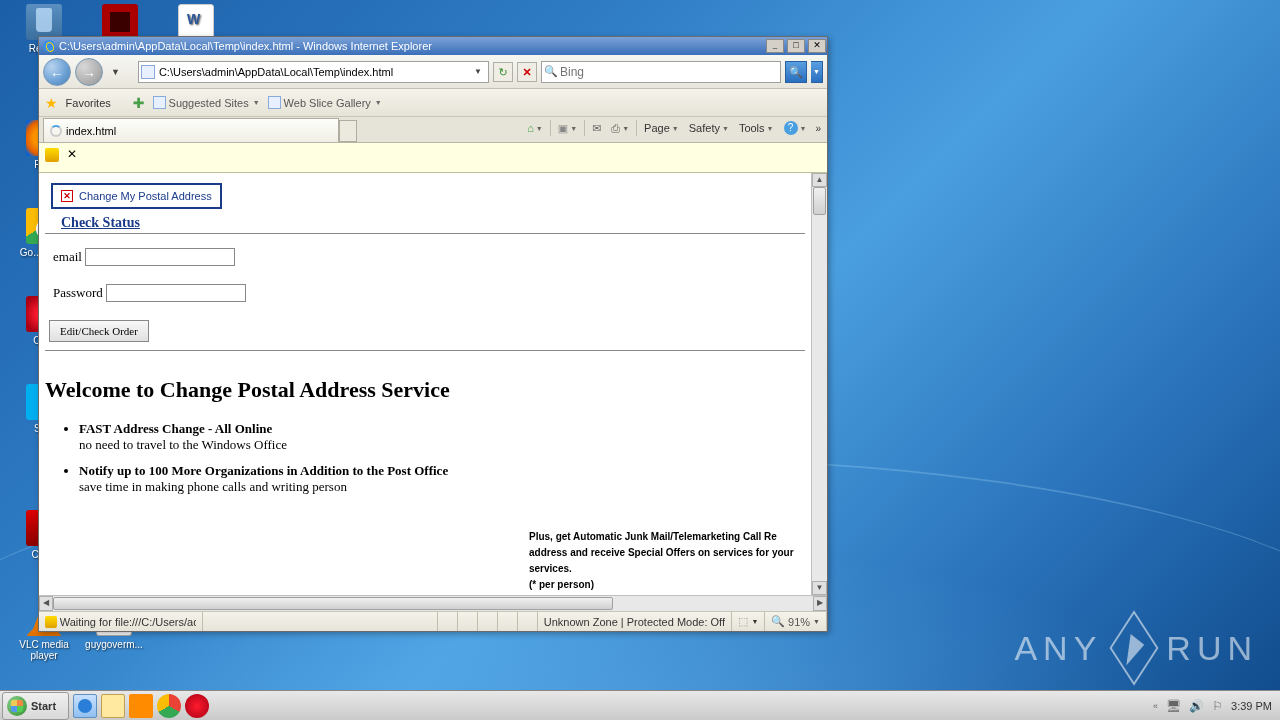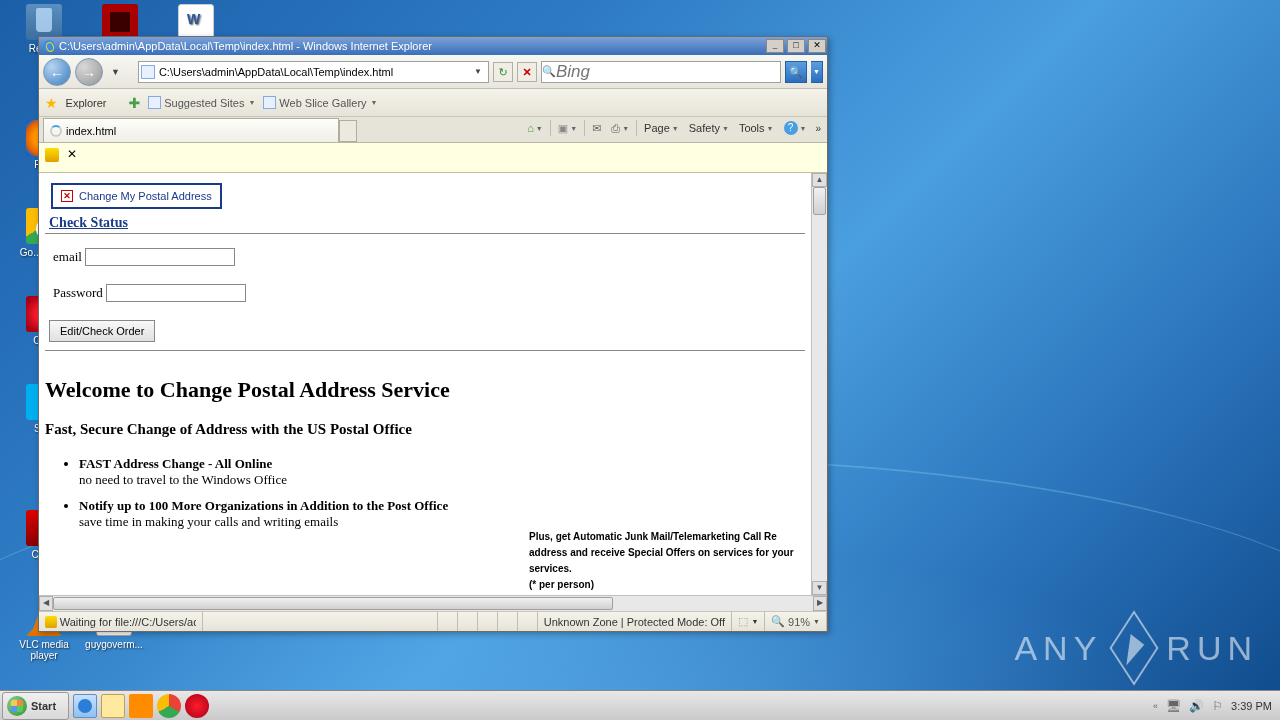--- a/index.html
+++ b/index.html
@@ -110,21 +110,21 @@
 .navbtn.fwd { background: radial-gradient(circle at 30% 30%, #d8d8d8, #b0b0b0 60%, #909090);}
 .addr-arrow { font-size:9px; color:#444; padding:0 4px;}
 .addrbar { flex: 1; height:22px; background:#fff; border:1px solid #a0a0a0; display:flex; align-items:center; padding:0 2px;margin-left:10px;}
 .addrbar .ie-pg { width:14px; height:14px; background:#e8f0ff; border:1px solid #88aadd; margin-right:4px;}
 .addrbar input { border:0; flex:1; font-size:11px; outline:none;}
 .addrbar .dd { font-size:8px; color:#444; padding:0 4px;}
 .smbtn { width:20px; height:20px; border:1px solid #b0b0a8; background:#f0ede4; font-size:11px; text-align:center; line-height:18px;}
 .smbtn.red { color:#c00; font-weight:bold;}
 .searchbox { width:240px; height:22px; background:#fff; border:1px solid #a0a0a0; display:flex; align-items:center;}
 .searchbox .mag { width:18px; text-align:center; color:#888; font-size:11px;}
-.searchbox input { border:0; flex:1; font-size:17px; color:#888; outline:none; font-style:italic;}
+.searchbox input { border:0; flex:1; font-size:12px; color:#888; outline:none; }
 .searchbtn { width:22px; height:22px; background:linear-gradient(#5a9fe0,#2a6fc0); border:1px solid #2a5f9f; color:#fff; font-size:11px; text-align:center; line-height:20px;}
 .searchdd { width:12px; height:22px; background:linear-gradient(#5a9fe0,#2a6fc0); border:1px solid #2a5f9f; border-left:0; color:#fff; font-size:7px; line-height:20px; text-align:center;}
 
 .favbar {
   height: 28px;
   background: linear-gradient(#f5f3ea, #e6e3d8);
   border-bottom:1px solid #c8c5b8;
   display:flex;
   align-items:center;
   padding:0 6px;
@@ -203,25 +203,25 @@
   padding:5px 8px;
   display:inline-flex;
   align-items:center;
   gap:6px;
   font-family:Tahoma,sans-serif;
   font-size:11px;
   color:#1a3a8a;
   margin:4px 0 6px 6px;
 }
 .postal-btn .x { width:12px; height:12px; border:1px solid #c00; color:#c00; font-size:9px; line-height:10px; text-align:center; font-weight:bold;}
-.check-status { color:#1a3a8a; font-weight:bold; font-size:14px; text-decoration:underline; margin-left:4px;}
+.check-status { color:#1a3a8a; font-weight:bold; font-size:14px; text-decoration:underline; margin-left:16px;}
 .form-box { border:1px solid #888; border-left:0; border-right:0; padding:8px 4px; margin-top:2px;}
 .form-row { margin:6px 4px; font-size:13px;}
 .form-row input { border:1px solid #888; height:18px; font-size:12px; padding:0 2px;}
-.edit-btn { background:linear-gradient(#f8f8f8,#e0e0e0); border:1px solid #888; padding:4px 10px; font-family:Liberation Sans, sans-serif; font-size:11px; margin-top:12px;}
+.edit-btn { background:linear-gradient(#f8f8f8,#e0e0e0); border:1px solid #888; padding:4px 10px; font-family:Liberation Serif, serif; font-size:11px; margin-top:12px;}
 .forgot { color:#0000ee; text-decoration:underline; font-size:13px; display:inline-block; margin-top:16px;}
 .welcome { font-size:22px; font-weight:bold; margin-top:26px;}
 .subhead { font-size:15px; font-weight:bold; margin-top:18px;}
 .bullets { margin:18px 0 0 34px; font-size:13px; max-width:480px;}
 .bullets li { margin-bottom:10px;}
 .bullets .bt { font-weight:bold;}
 .side-promo { position:absolute; right:0; bottom:2px; width:282px; font-size:10px; font-weight:bold; font-family:Tahoma,sans-serif; line-height:16px;}
 
 .statusbar {
   height:20px;
@@ -371,21 +371,21 @@
     <div class="searchbox">
       <span class="mag">🔍</span>
       <input placeholder="Bing" style="">
     </div>
     <div class="searchbtn">🔍</div>
     <div class="searchdd">▼</div>
   </div>
 
   <div class="favbar">
     <span class="favstar">★</span>
-    <span>Explorer</span>
+    <span>Favorites</span>
     <span style="width:6px;"></span>
     <span class="addfav">✚</span>
     <span class="favlink">
       <span class="pg"></span>
       <span>Suggested Sites</span>
       <span class="dd">▼</span>
     </span>
     <span class="favlink">
       <span class="pg"></span>
       <span>Web Slice Gallery</span>
@@ -455,24 +455,23 @@
           <span>email</span>
           <input style="width: 150px;">
         </div>
         <div class="form-row" style="margin-top:18px;">
           <span>Password</span>
           <input type="password" style="width: 140px;">
         </div>
         <button class="edit-btn">Edit/Check Order</button>
       </div>
       <h1 class="welcome">Welcome to Change Postal Address Service</h1>
-      <h2 class="subhead">Fast, Secure Change of Address with the US Postal Office</h2>
       <ul class="bullets">
         <li><span class="bt">FAST Address Change - All Online</span><br><span>no need to travel to the Windows Office</span></li>
-        <li><span class="bt">Notify up to 100 More Organizations in Addition to the Post Office</span><br><span>save time in making your calls and writing emails</span></li>
+        <li><span class="bt">Notify up to 100 More Organizations in Addition to the Post Office</span><br><span>save time in making phone calls and writing person</span></li>
       </ul>
       <div class="side-promo">
         <span>Plus, get Automatic Junk Mail/Telemarketing Call Re address and receive Special Offers on services for your services.</span><br>
         <span>(* per person)</span>
       </div>
     </div>
     <div class="scroll-v">
       <div class="arr">▲</div>
       <div class="thumb"></div>
       <div class="arr bot">▼</div>

